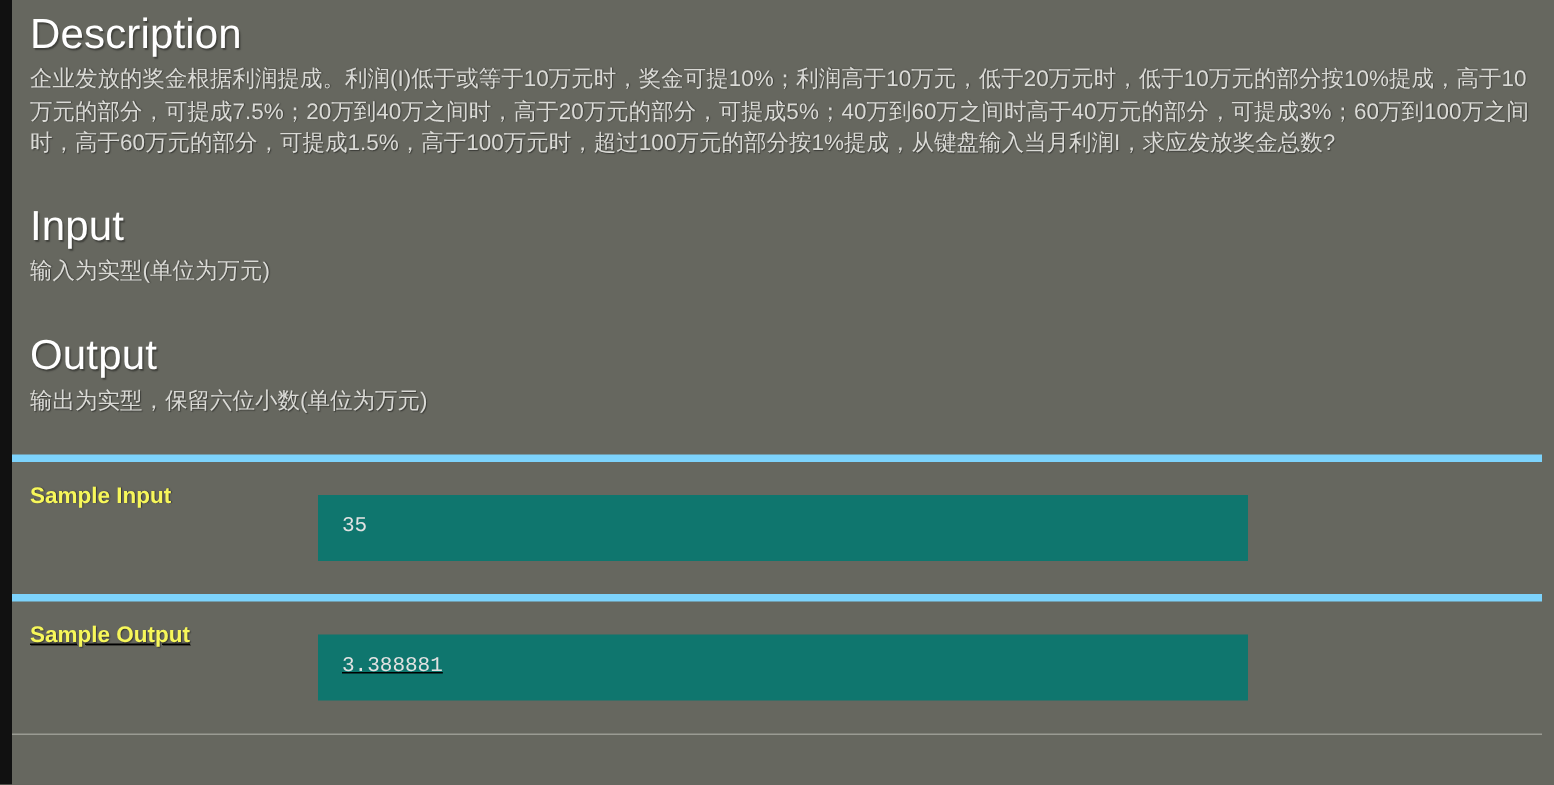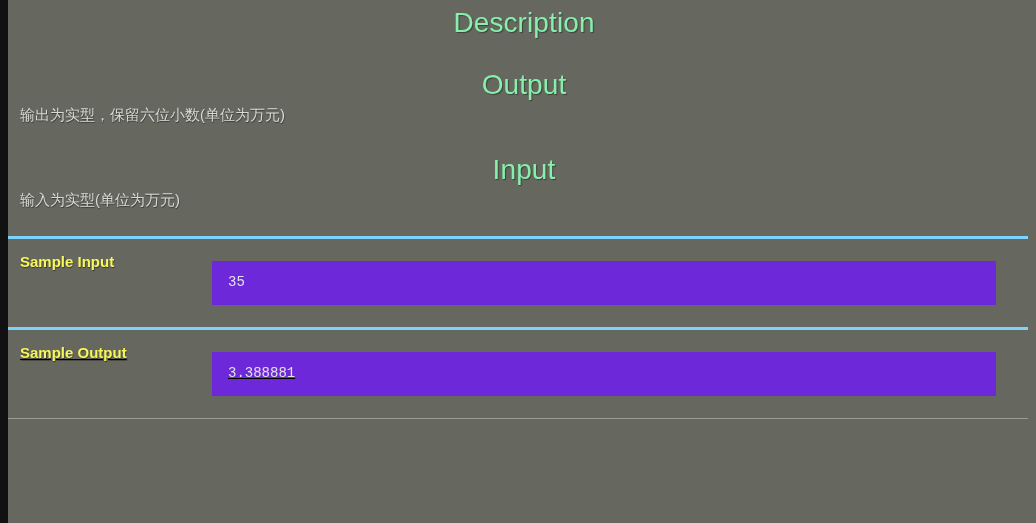--- a/index.html
+++ b/index.html
@@ -30,29 +30,28 @@
     width: 1028px;
     height: 523px;
     box-sizing: border-box;
     padding: 0;
   }
   .section {
     padding-left: 12px;
     padding-right: 8px;
   }
   .section-heading {
-    color: #86efac;
+    color: #ffffff;
     font-size: 28px;
     font-weight: normal;
     line-height: 1.15;
     margin: 0;
     padding: 0;
     text-shadow: 1px 1px 1px rgba(0,0,0,0.38);
     letter-spacing: 0.1px;
-    text-align: center;
   }
   .section-body {
     color: #dadad6;
     font-size: 15px;
     line-height: 21.5px;
     margin: 0;
     padding: 0;
     text-shadow: 0.6px 0.6px 0.8px rgba(0,0,0,0.45);
     max-width: 1010px;
   }
@@ -74,21 +73,21 @@
   #output-body {
     padding-top: 3px;
   }
   #samples-table {
     margin-top: 25px;
     width: 1020px;
     border-collapse: collapse;
     table-layout: fixed;
   }
   #samples-table tr {
-    border-top: 3px solid #7dd3fc;
+    border-top: 5px solid #7dd3fc;
   }
   #samples-table tr:last-child {
     border-bottom: 1px solid #9a9b93;
     text-decoration: underline;
   }
   .sample-label-cell {
     width: 204px;
     vertical-align: top;
     padding: 14px 0 14px 12px;
     box-sizing: border-box;
@@ -98,51 +97,52 @@
     font-size: 15px;
     font-weight: bold;
     text-shadow: 0.6px 0.6px 0.8px rgba(0,0,0,0.45);
     white-space: nowrap;
   }
   .sample-value-cell {
     vertical-align: top;
     padding: 8px 0 8px 0;
   }
   .sample-box {
-    background: #6d28d9;
-    width: 784px;
+    background: #0f766e;
+    width: 620px;
     min-height: 44px;
     box-sizing: border-box;
     padding: 12px 0 12px 16px;
     color: #e2e2e2;
     font-family: "Liberation Mono", "DejaVu Sans Mono", monospace;
     font-size: 14px;
     line-height: 19px;
     white-space: pre;
   }
 </style>
 </head>
 <body>
 
 <div id="left-edge-strip"></div>
 
 <div id="page">
 
   <div id="description-block" class="section">
     <h2 class="section-heading">Description</h2>
+    <p id="description-body" class="section-body">企业发放的奖金根据利润提成。利润(I)低于或等于10万元时，奖金可提10%；利润高于10万元，低于20万元时，低于10万元的部分按10%提成，高于10万元的部分，可提成7.5%；20万到40万之间时，高于20万元的部分，可提成5%；40万到60万之间时高于40万元的部分，可提成3%；60万到100万之间时，高于60万元的部分，可提成1.5%，高于100万元时，超过100万元的部分按1%提成，从键盘输入当月利润I，求应发放奖金总数?</p>
+  </div>
+
+  <div id="input-block" class="section">
+    <h2 class="section-heading">Input</h2>
+    <p id="input-body" class="section-body">输入为实型(单位为万元)</p>
   </div>
 
   <div id="output-block" class="section">
     <h2 class="section-heading">Output</h2>
     <p id="output-body" class="section-body">输出为实型，保留六位小数(单位为万元)</p>
-  </div>
-
-  <div id="input-block" class="section">
-    <h2 class="section-heading">Input</h2>
-    <p id="input-body" class="section-body">输入为实型(单位为万元)</p>
   </div>
 
   <table id="samples-table">
     <tbody>
       <tr>
         <td class="sample-label-cell">
           <span class="sample-label">Sample Input</span>
         </td>
         <td class="sample-value-cell">
           <pre class="sample-box">35</pre>

